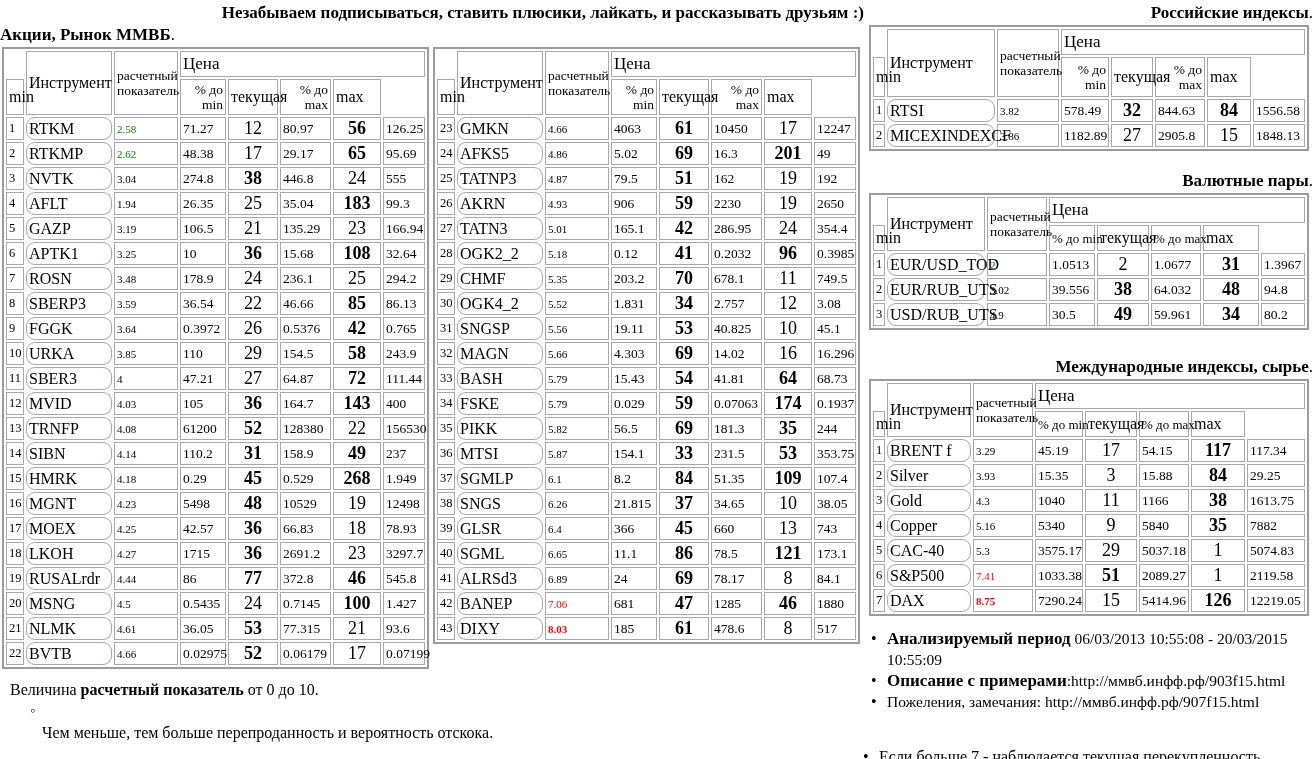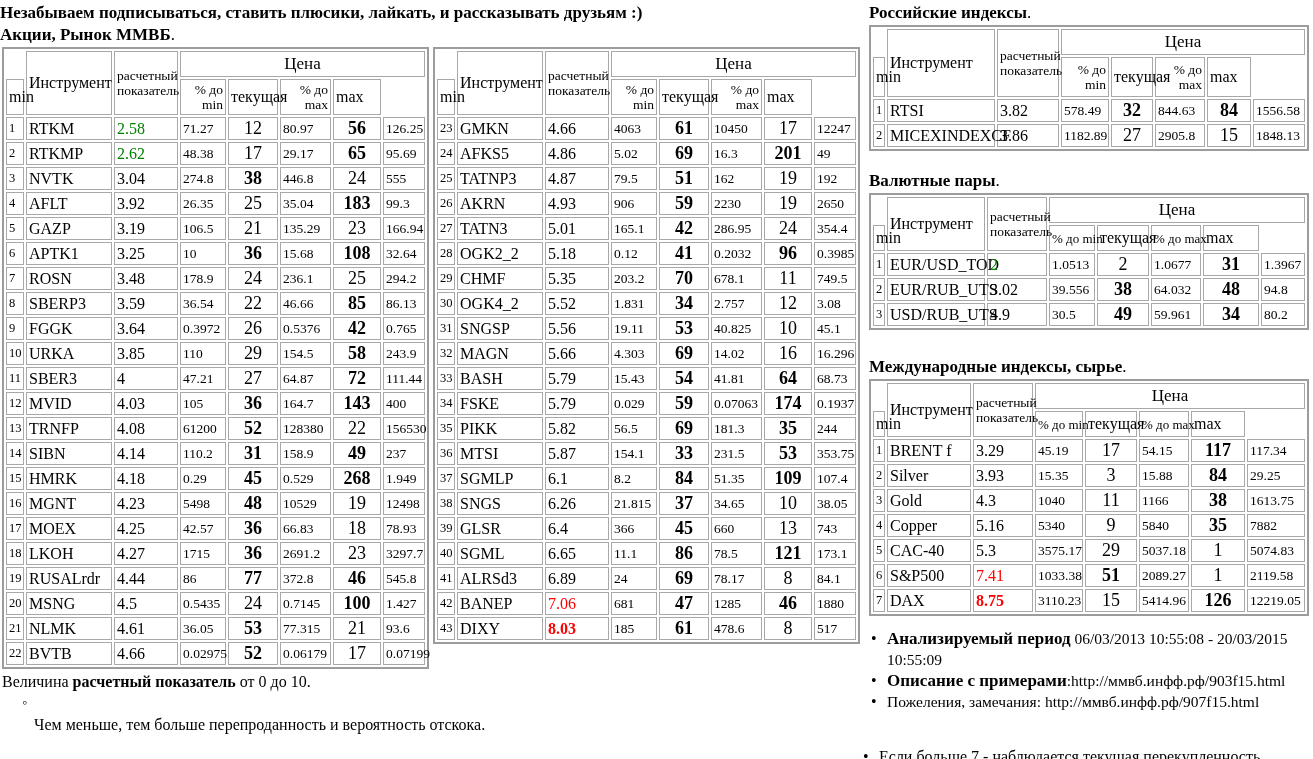--- a/index.html
+++ b/index.html
@@ -1,20 +1,20 @@
 <!DOCTYPE html>
 <html style="--c-green: #008000; --c-red: #ff0000;"><head>
 <meta charset="utf-8">
 <style>
   html,body{margin:0;padding:0;background:#fff;color:#000;}
   body{width:1313px;height:759px;overflow:hidden;font-family:"Liberation Serif","DejaVu Serif",serif;}
   .page{display:flex;width:1313px;}
   .main-left{width:864px;flex:0 0 864px;}
   .main-right{flex:1 1 auto;min-width:0;}
-  .top1{font-size:17px;font-weight:bold;text-align:left;margin:3px 0 0 0;}
+  .top1{font-size:17px;font-weight:bold;text-align:right;margin:3px 0 0 0;padding-left:28px;}
   .top2{font-size:17px;font-weight:bold;text-align:left;margin:2px 0 2px 0;}
   .top2 .sfx, .rt-title .sfx{font-weight:normal;}
   .tables-row{display:flex;gap:4px;padding-left:2px;align-items:flex-start;}
 
   
   .tbl{border-collapse:separate;border-spacing:2px;table-layout:fixed;border:2px solid #9c9c9c;}
   .tbl td{border:1px solid #a8a8a8;box-sizing:border-box;padding:0 2px;vertical-align:middle;}
   .tbl td.corner{border:none;}
   .t-stocks{width:427px;}
   .t-right{width:440px;}
@@ -22,55 +22,55 @@
   .t-stocks col.c5{width:50px}.t-stocks col.c6{width:51px}.t-stocks col.c7{width:48px}.t-stocks col.c8{width:42px}
   .t-ru col.c1{width:12px}.t-ru col.c2{width:108px}.t-ru col.c3{width:62px}.t-ru col.c4{width:48px}
   .t-ru col.c5{width:42px}.t-ru col.c6{width:50px}.t-ru col.c7{width:44px}.t-ru col.c8{width:52px}
   .t-cur col.c1{width:12px}.t-cur col.c2{width:98px}.t-cur col.c3{width:60px}.t-cur col.c4{width:46px}
   .t-cur col.c5{width:52px}.t-cur col.c6{width:50px}.t-cur col.c7{width:56px}.t-cur col.c8{width:44px}
   .t-intl col.c1{width:12px}.t-intl col.c2{width:84px}.t-intl col.c3{width:60px}.t-intl col.c4{width:48px}
   .t-intl col.c5{width:52px}.t-intl col.c6{width:50px}.t-intl col.c7{width:54px}.t-intl col.c8{width:58px}
 
   .t-stocks tbody td{height:22px;}
   .t-right tbody td{height:23px;}
-  .h-price{height:26px;text-align:center;font-size:17px;}
+  .h-price{height:26px;text-align:left;font-size:17px;}
   .h-name{font-size:16px;}
   .h-ind{font-size:13.5px;line-height:15px;}
   .h-sub{font-size:16px;}
   .h-pct{font-size:13.5px;line-height:15px;text-align:right;}
   .t-stocks .hr2 td{height:36px;}
   .t-ru .hr2 td{height:40px;}
   .t-compact .hr2 td{height:26px;}
   .t-compact .h-pct{white-space:nowrap;font-size:13px;}
   .h-cur{white-space:nowrap;}
 
   .c-num{font-size:12.5px;}
-  .c-name{font-size:16px;white-space:nowrap;}
-  .c-ind{font-size:16px;}
+  .c-name{font-size:16px;white-space:nowrap;border-radius:9px;}
+  .c-ind{font-size:11px;}
   .c-val{font-size:13.5px;white-space:nowrap;}
   .c-pct{font-size:18px;text-align:center;}
   .b{font-weight:bold;}
   .green{color:var(--c-green,#008000);}
   .red{color:var(--c-red,#ff0000);}
 
   
   .main-right{padding-left:5px;}
-  .rt-title{font-size:17px;font-weight:bold;text-align:left;margin:3px 0 2px 0;}
+  .rt-title{font-size:17px;font-weight:bold;text-align:right;margin:3px 0 2px 0;}
   .mt-cur{margin-top:20px;}
   .mt-intl{margin-top:27px;}
   .info-bullets{margin-top:12px;padding-left:2px;}
   .b-line{display:flex;align-items:baseline;line-height:21px;font-size:15.5px;}
   .b-line .bul{width:16px;flex:0 0 16px;text-align:left;font-size:16px;}
   .b-line .big{font-size:17px;}
   .note-right{margin-left:-6px;margin-top:34px;}
   .note-right .b-line{font-size:16px;line-height:22px;}
   .nr-cont{font-size:16px;line-height:22px;padding-left:0;}
 
   
-  .note-left{margin-top:2px;padding-left:2px;font-size:16px;}
+  .note-left{margin-top:10px;padding-left:10px;font-size:16px;}
   .nl-intro{line-height:21px;}
   .note-left .b-line{padding-left:20px;font-size:16px;line-height:22px;}
   .note-left .b-line .bul{width:12px;flex:0 0 12px;font-size:14px;}
   .nl-cont{padding-left:32px;font-size:16px;line-height:22px;}
 </style>
 </head>
 <body>
 
 <div class="page">
 
@@ -131,21 +131,21 @@
               <td class="c-ind">3.04</td>
               <td class="c-val">274.8</td>
               <td class="c-pct b">38</td>
               <td class="c-val">446.8</td>
               <td class="c-pct">24</td>
               <td class="c-val">555</td>
             </tr>
             <tr>
               <td class="c-num">4</td>
               <td class="c-name">AFLT</td>
-              <td class="c-ind">3.92</td>
+              <td class="c-ind">1.94</td>
               <td class="c-val">26.35</td>
               <td class="c-pct">25</td>
               <td class="c-val">35.04</td>
               <td class="c-pct b">183</td>
               <td class="c-val">99.3</td>
             </tr>
             <tr>
               <td class="c-num">5</td>
               <td class="c-name">GAZP</td>
               <td class="c-ind">3.19</td>
@@ -774,21 +774,21 @@
             <td class="c-val">1033.38</td>
             <td class="c-pct b">51</td>
             <td class="c-val">2089.27</td>
             <td class="c-pct">1</td>
             <td class="c-val">2119.58</td>
           </tr>
           <tr>
             <td class="c-num">7</td>
             <td class="c-name">DAX</td>
             <td class="c-ind red b">8.75</td>
-            <td class="c-val">3110.23</td>
+            <td class="c-val">7290.24</td>
             <td class="c-pct">15</td>
             <td class="c-val">5414.96</td>
             <td class="c-pct b">126</td>
             <td class="c-val">12219.05</td>
           </tr>
         </tbody>
       </table>
 
     <div class="info-bullets">
       <div class="b-line">

